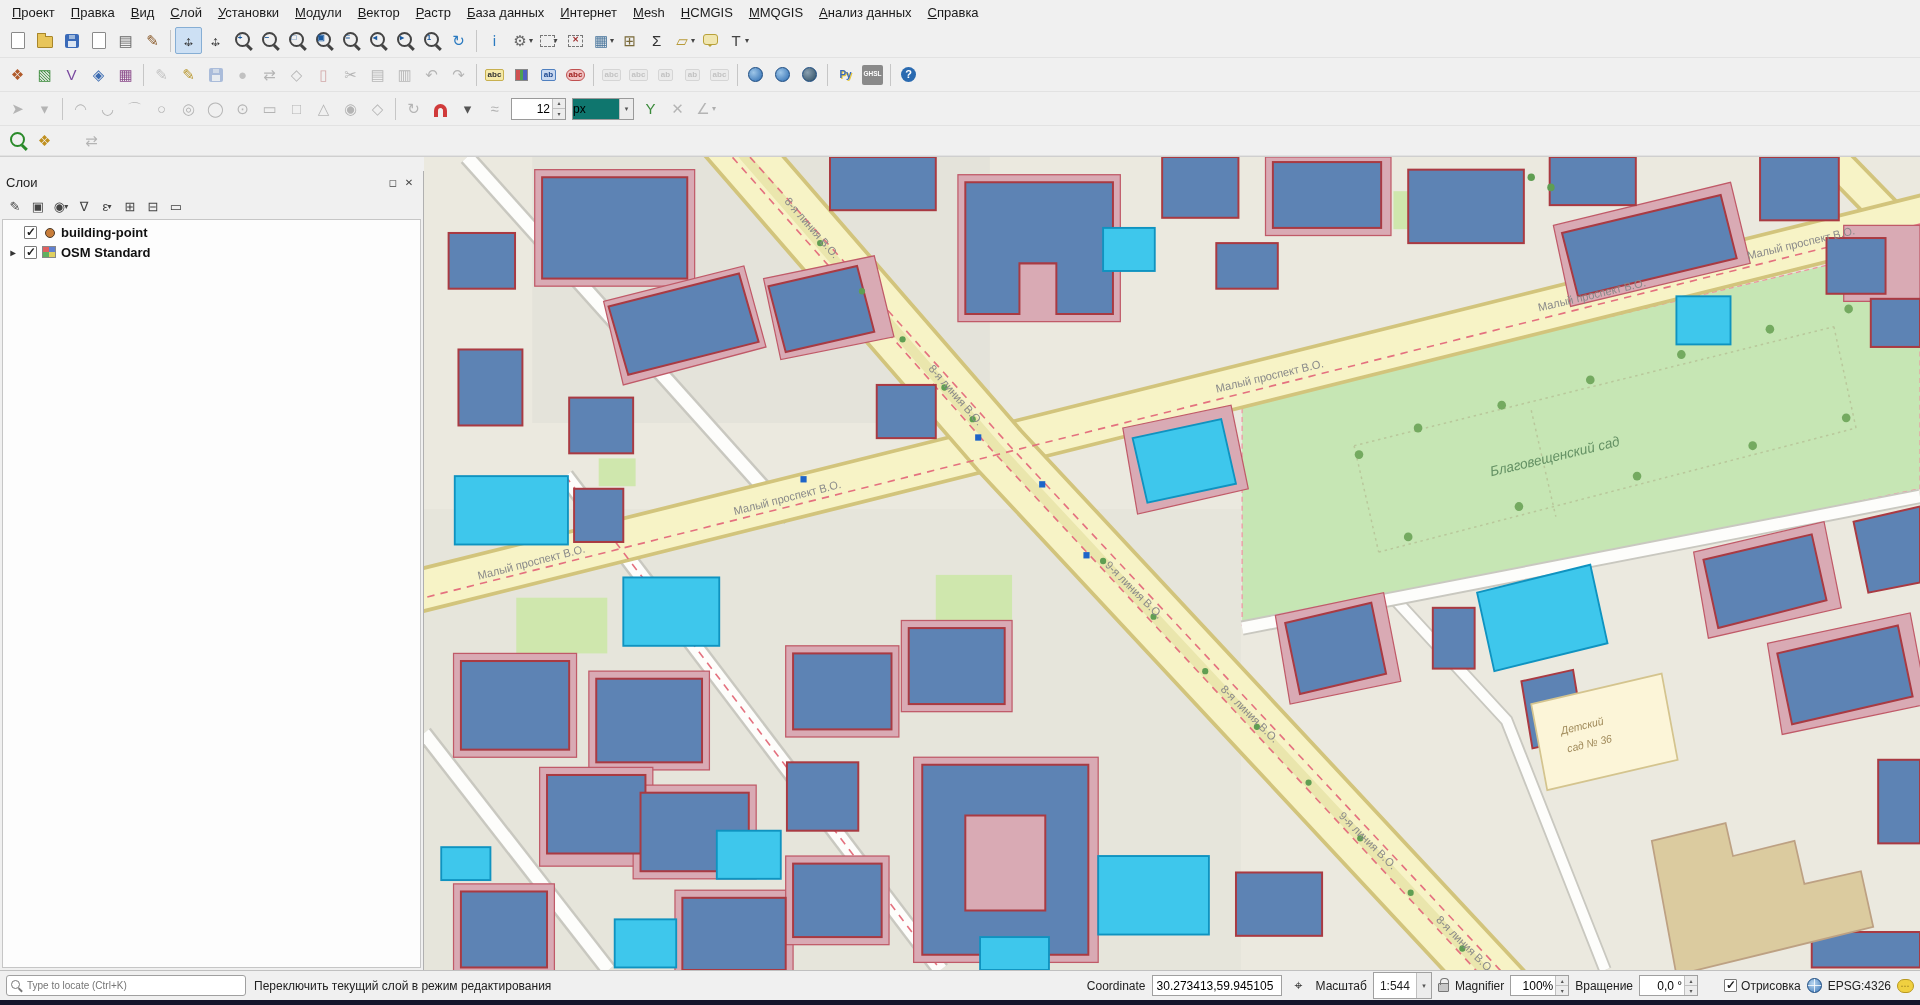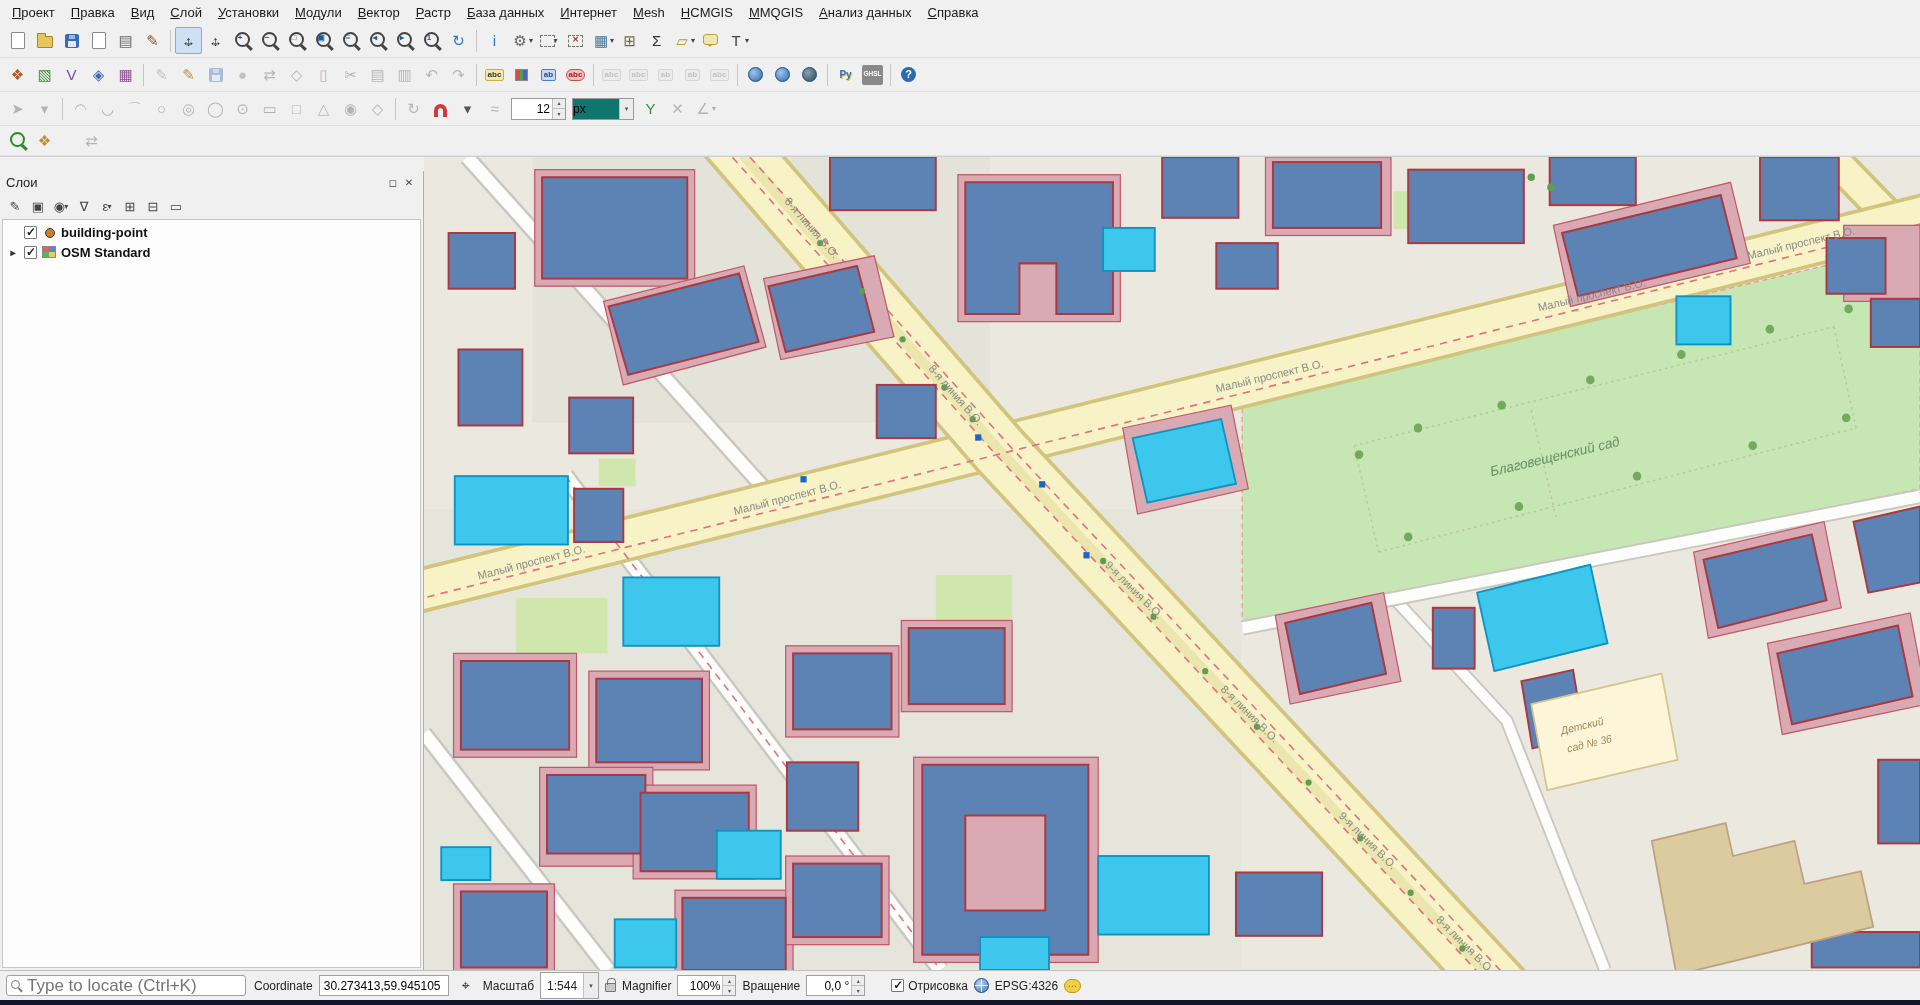--- a/index.html
+++ b/index.html
@@ -82,21 +82,21 @@
   .ml { font-family:"Liberation Sans",sans-serif; text-anchor:middle; }
   .ml.street { font-size:9px; fill:#8a8a8a; }
   .ml.park { font-size:11px; fill:#649164; font-style:italic; }
   .ml.poi { font-size:8.5px; fill:#a08a5a; font-style:italic; }
   
   #status-bar { display:flex; align-items:center; height:30px; background:#f0f0f0; border-top:1px solid #c0c0c0; font-size:12px; color:#222; padding:0 6px; gap:8px; }
   #locate-box { display:flex; align-items:center; width:240px; height:21px; background:#fff; border:1px solid #a0a0a0; border-radius:3px; padding:0 4px; gap:4px; flex:none; }
   #locate-box .minimag { width:12px; height:12px; position:relative; flex:none; }
   #locate-box .minimag::before { content:""; position:absolute; width:7px; height:7px; border:1.5px solid #777; border-radius:50%; top:0; left:0; }
   #locate-box .minimag::after { content:""; position:absolute; width:5px; height:1.5px; background:#777; bottom:1px; right:0; transform:rotate(45deg); }
-  #locate-box input { border:none; outline:none; width:100%; font-size:17px; font-family:"Liberation Sans",sans-serif; background:transparent; }
+  #locate-box input { border:none; outline:none; width:100%; font-size:10px; font-family:"Liberation Sans",sans-serif; background:transparent; }
   #status-message { color:#222; white-space:nowrap; overflow:hidden; flex:1; }
   .sb-right { display:flex; align-items:center; gap:6px; flex:none; }
   .sb-input { height:21px; background:#fff; border:1px solid #a0a0a0; font-size:12px; padding:0 4px; font-family:"Liberation Sans",sans-serif; }
   .sb-combo { display:inline-flex; align-items:center; height:27px; background:#fff; border:1px solid #a0a0a0; }
   .sb-combo .val { padding:0 6px; min-width:42px; }
   .sb-combo .arr { width:15px; align-self:stretch; display:flex; align-items:center; justify-content:center; font-size:7px; background:#ececec; border-left:1px solid #c0c0c0; color:#555; }
   .sb-spin { display:inline-flex; align-items:stretch; height:21px; background:#fff; border:1px solid #a0a0a0; }
   .sb-spin input { width:44px; border:none; outline:none; text-align:right; font-size:12px; padding-right:2px; font-family:"Liberation Sans",sans-serif; }
   .sb-spin .spinarrows { height:auto; }
   .sb-lock { width:11px; height:9px; background:#c8c8c8; border:1px solid #777; border-radius:1px; position:relative; margin-top:4px; }
@@ -673,20 +673,21 @@
         </g>
     </svg>
   </div>
 </div>
 
 <div id="status-bar">
   <div id="locate-box">
     <span class="minimag"></span>
     <input placeholder="Type to locate (Ctrl+K)" style="">
   </div>
+  <div id="status-message">Переключить текущий слой в режим редактирования</div>
   <div class="sb-right">
     <span>Coordinate</span>
     <input class="sb-input" style="width: 130px;" value="30.273413,59.945105">
     <button class="iconbtn">
         <span>⌖</span>
       </button>
     <span>Масштаб</span>
     <span class="sb-combo">
       <span class="val">1:544</span>
       <span class="arr">▾</span>

